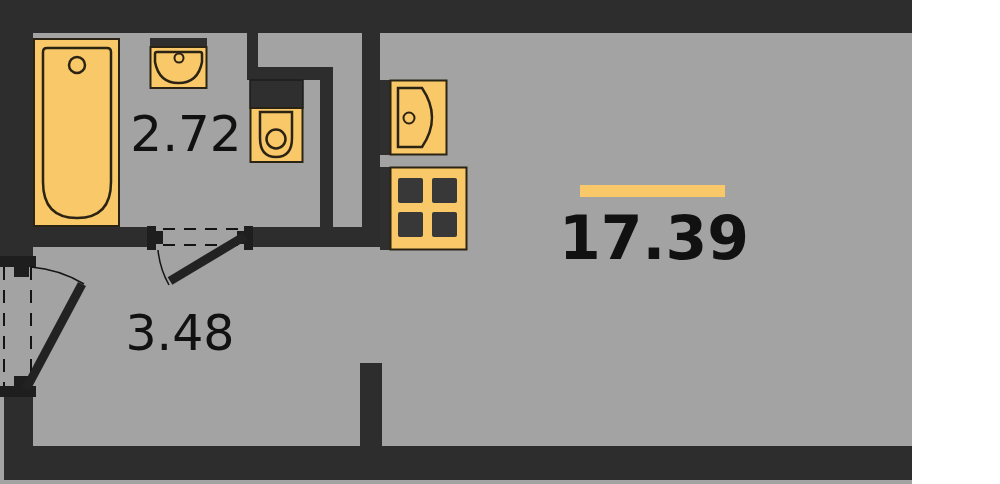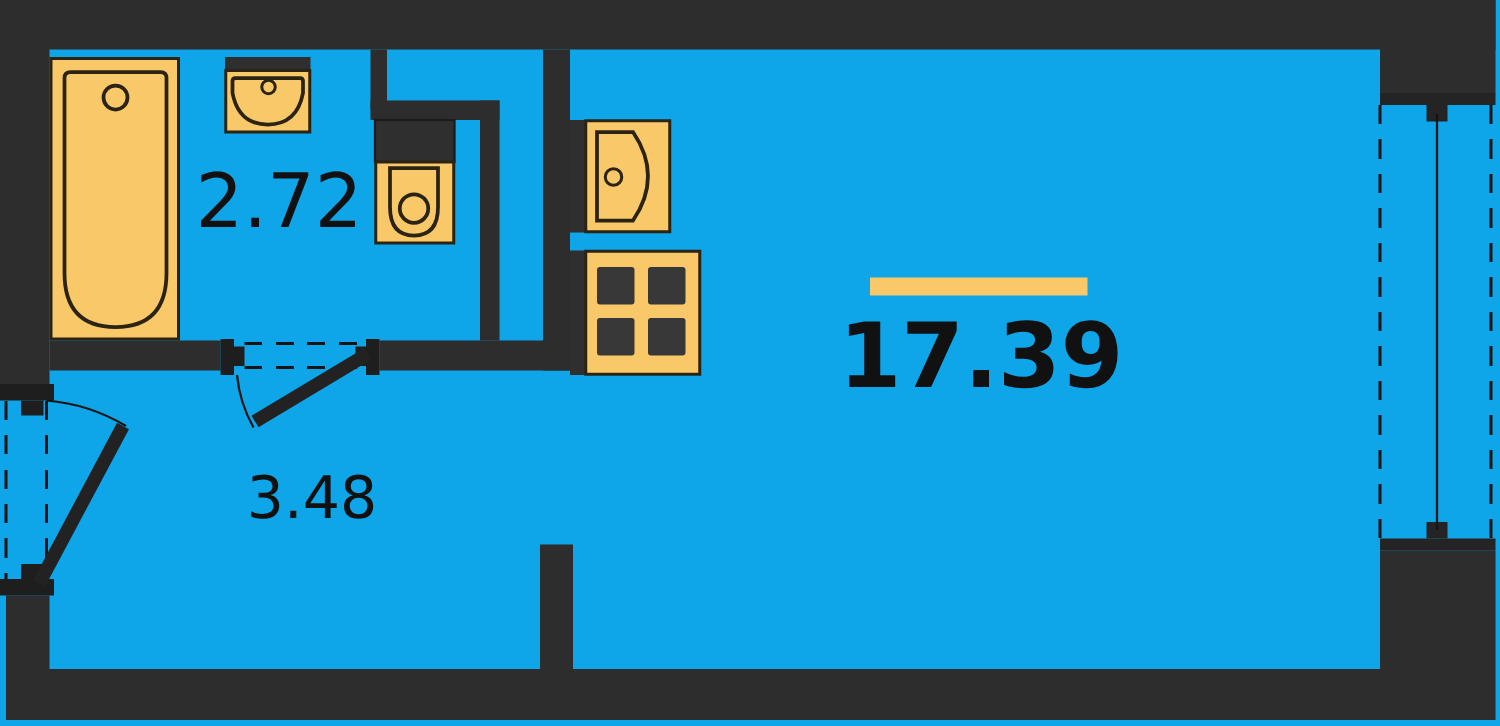--- a/index.html
+++ b/index.html
@@ -1,17 +1,17 @@
 <!DOCTYPE html>
 <html><head>
 <meta charset="utf-8">
 <style>
   html,body{margin:0;padding:0;background:#fff;}
   #plan{
-    position:relative;width:1000px;height:484px;background:#0ea5e9;overflow:hidden;
+    position:relative;width:912px;height:484px;background:#a3a3a3;overflow:hidden;
     font-family:"DejaVu Sans", sans-serif;
   }
   .wall{position:absolute;background:#2d2d2d;}
   .jamb{position:absolute;background:#1e1e1e;}
   .frame{position:absolute;background:#242424;}
   .dash-v{position:absolute;width:2px;background:repeating-linear-gradient(to bottom,#141414 0 13px,transparent 13px 23px);}
   .dash-h{position:absolute;height:2px;background:repeating-linear-gradient(to right,#141414 0 12px,transparent 12px 21px);}
   .area-label{
     position:absolute;transform:translate(-50%,-50%);
     color:#111;font-size:50px;line-height:1;white-space:nowrap;
@@ -107,16 +107,16 @@
       <path d="M 158 250 A 89 89 0 0 0 169 285" fill="none" stroke="#141414" stroke-width="1.5"></path>
       <line x1="245" y1="236" x2="170" y2="281" stroke="#222" stroke-width="9"></line>
     </g>
 
     <line x1="958" y1="76" x2="958" y2="353" stroke="#141414" stroke-width="1.5"></line>
   </svg>
 
   <div class="accent-bar" style="left:580px;top:185px;width:145px;height:12px;"></div>
 
   <div class="area-label" style="left:186px;top:134px;">2.72</div>
-  <div class="area-label" style="left:208px;top:333px;font-size:39px;">3.48</div>
+  <div class="area-label" style="left:180px;top:333px;font-size:49px;">3.48</div>
   <div class="area-label bold" style="left:654px;top:238px;">17.39</div>
 
 </div>
 
 </body></html>

